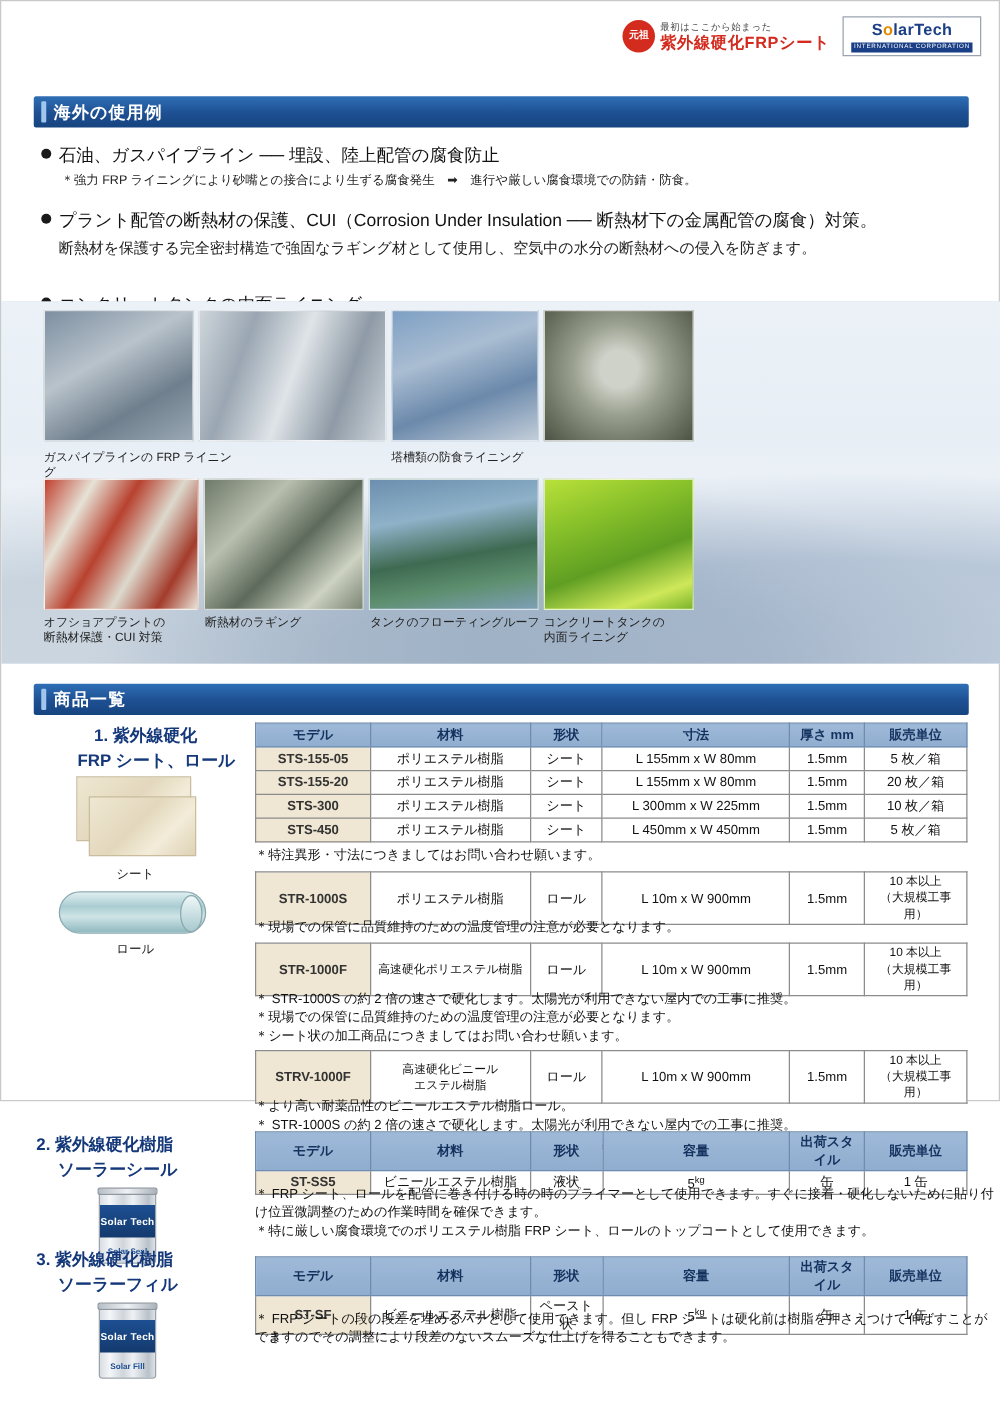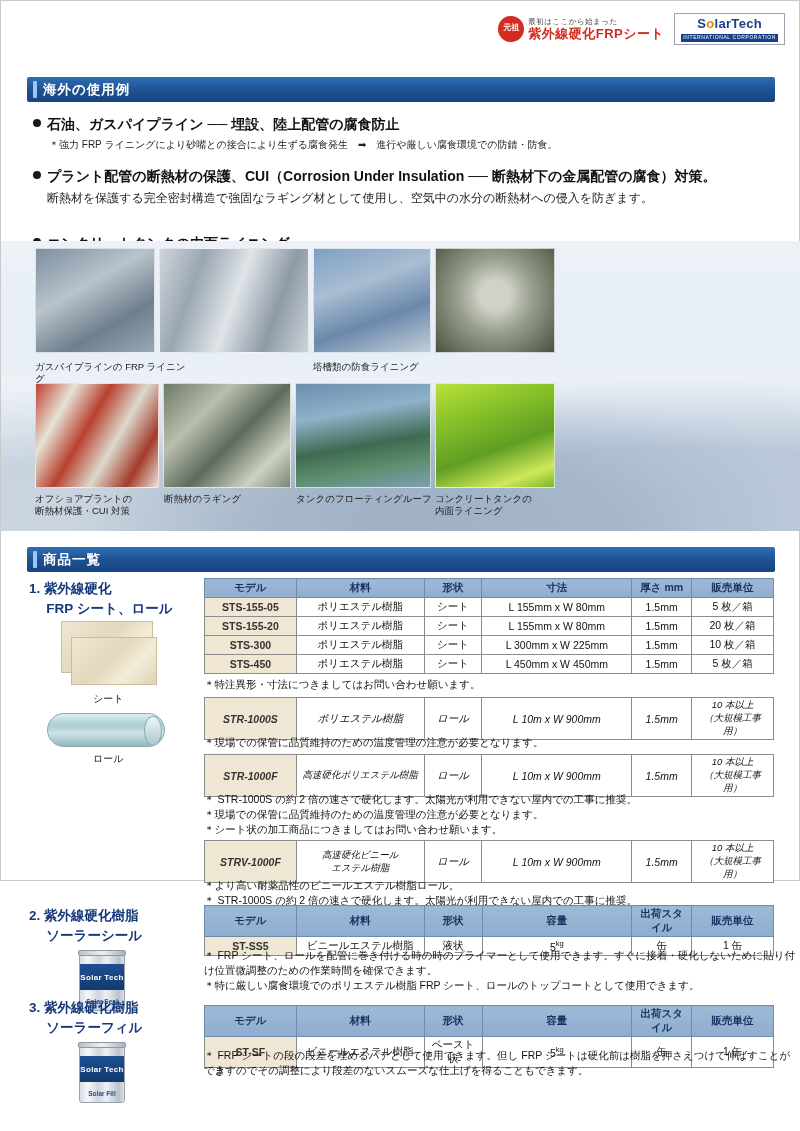--- a/index.html
+++ b/index.html
@@ -59,21 +59,21 @@
     padding-left: 16px;
     letter-spacing: 1px;
   }
   .secbar::before{
     content:""; position:absolute; left:6px; top:4px; width:4px; height:17px;
     background:#9fc6ee; border-radius:1px;
   }
 
   
   .blk { position: absolute; font-size: 12.5px; line-height: 1.55; }
-  .bl-head { font-size: 14px; font-weight: bold; }
+  .bl-head { font-size: 14px; font-weight: normal; }
   .bl-head .dot, .bl-dot {
     display: inline-block; width: 8px; height: 8px; border-radius: 50%;
     background: #1a1a1a; margin-right: 6px; vertical-align: 2px;
   }
   .note { font-size: 10px; color: #222; }
 
   
   .photoband {
     position: absolute; left: 0; top: 240px; width: 800px; height: 290px;
     overflow: hidden;
@@ -116,21 +116,21 @@
   table.t th {
     background: linear-gradient(180deg,#9fb9d8 0%, #8fadcf 100%);
     border: 1px solid #6f8cae; color: #14325e; font-weight: bold;
     height: 19px; padding: 1px 3px; text-align: center;
   }
   table.t td {
     border: 1px solid #8c8c8c; height: 19px; padding: 1px 4px; text-align: center;
     background: #fff;
   }
   table.t td.model { background: #efe7d3; font-weight: bold; color: #333; }
-  table.t td.tall { height: 34px; font-style: italic; }
+  table.t td.tall { height: 34px; }
   .fn {
     position: absolute; font-size: 10.5px; line-height: 1.45; color: #111;
   }
   .sub { font-size: 7.5px; vertical-align: super; }
 
   
   .can {
     position: absolute; width: 46px; height: 58px;
     background: linear-gradient(90deg,#d9dde2 0%,#f4f6f8 18%,#cfd5db 42%,#eef1f4 60%,#b9c1c9 88%,#dde2e7 100%);
     border: 1px solid #9aa3ac; border-radius: 3px;
@@ -222,21 +222,21 @@
 
   <div class="cap" style="left:34px; top:492px; width:125px; white-space:pre-line;">オフショアプラントの
 断熱材保護・CUI 対策</div>
   <div class="cap" style="left:163px; top:492px; width:128px;">断熱材のラギング</div>
   <div class="cap" style="left:295px; top:492px; width:140px;">タンクのフローティングルーフ</div>
   <div class="cap" style="left:434px; top:492px; width:128px; white-space:pre-line;">コンクリートタンクの
 内面ライニング</div>
 
   <div class="secbar" style="top:546px;">商品一覧</div>
 
-  <div class="cat" style="left:28px; top:578px; width:175px; white-space:pre-line;">1. 紫外線硬化
+  <div class="cat" style="left:28px; top:578px; width:175px; white-space:pre-line;text-align:center;">1. 紫外線硬化
 　 FRP シート、ロール</div>
 
   <div class="sheetimg" style="left:60px; top:620px; width:92px; height:52px;"></div>
   <div class="sheetimg" style="left:70px; top:636px; width:86px; height:48px;"></div>
   <div class="imgcap" style="left:92px; top:691px;">シート</div>
   <div class="rollimg" style="left:46px; top:712px;"></div>
   <div class="imgcap" style="left:92px; top:751px;">ロール</div>
 
   <table class="t" style="left:203px; top:577px; width:570px;">
     <thead>

